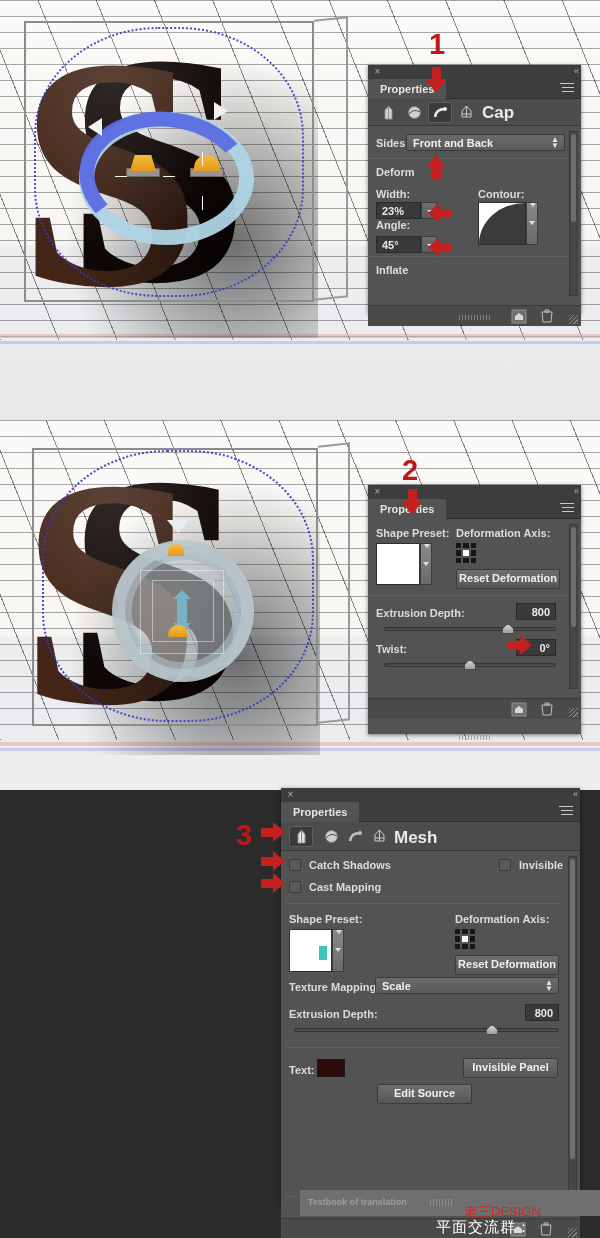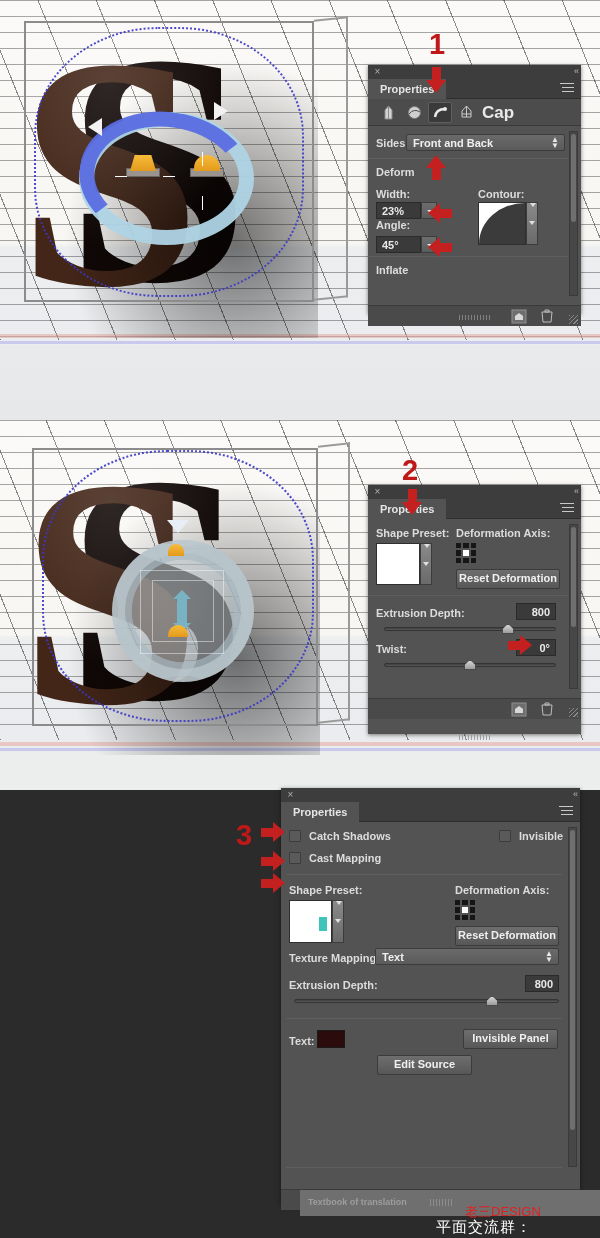--- a/index.html
+++ b/index.html
@@ -434,20 +434,47 @@
     <div class="ps-collapse">«</div>
   </div>
   <div class="ps-tabrow">
     <div class="ps-tab">Properties</div>
     <div class="ps-menu">
         <i></i>
         <i></i>
         <i></i>
       </div>
   </div>
+  <div class="ps-icons" style="height:29px;">
+    <div class="ps-ico active" style="left:8px; top:4px;">
+      <svg width="13" height="16" viewBox="0 0 13 16">
+          <path d="M6.5 1 L10 5 L10 14 L3 14 L3 5 Z" fill="#e2e2e2" stroke="#8a8a8a"></path>
+          <path d="M6.5 1 L6.5 14" stroke="#8a8a8a" fill="none"></path>
+        </svg>
+    </div>
+    <div class="ps-ico" style="left:38px; top:4px;">
+      <svg width="15" height="15" viewBox="0 0 15 15">
+          <circle cx="7.5" cy="7.5" r="6" fill="#cfcfcf" stroke="#7d7d7d"></circle>
+          <path d="M2 9 Q7 3 13 7" stroke="#4a4a4a" fill="none"></path>
+        </svg>
+    </div>
+    <div class="ps-ico" style="left:62px; top:4px;">
+      <svg width="15" height="14" viewBox="0 0 15 14">
+          <path d="M2 11 Q3 3 12 3" stroke="#bfbfbf" stroke-width="2.5" fill="none"></path>
+          <circle cx="12" cy="3" r="2" fill="#bfbfbf"></circle>
+        </svg>
+    </div>
+    <div class="ps-ico" style="left:86px; top:4px;">
+      <svg width="15" height="15" viewBox="0 0 15 15">
+          <path d="M7.5 1 L12 6 L12 12 L3 12 L3 6 Z" fill="none" stroke="#cacaca"></path>
+          <path d="M3 9 L12 9 M7.5 1 L7.5 12" stroke="#cacaca"></path>
+        </svg>
+    </div>
+    <div class="ps-ico-label" style="left:113px; top:1px; line-height:29px;">Mesh</div>
+  </div>
 
   <div class="ps-body" style="height:367px; position:relative;">
 
     <div style="position:absolute; left:8px; top:8px;">
       <span class="ps-check"></span>
       <span class="ps-label ps-bold" style="margin-left:5px; position:relative; top:-2px;">Catch Shadows</span>
     </div>
     <div style="position:absolute; left:218px; top:8px;">
       <span class="ps-check"></span>
       <span class="ps-label ps-bold" style="margin-left:5px; position:relative; top:-2px;">Invisible</span>
@@ -475,21 +502,21 @@
         <span class="mid"></span>
         <span></span>
         <span></span>
         <span></span>
         <span></span>
     </div>
     <div class="ps-btn" style="position:absolute; left:174px; top:104px; width:104px;">Reset Deformation</div>
 
     <div class="ps-label ps-bold" style="position:absolute; left:8px; top:130px;">Texture Mapping:</div>
     <div class="ps-select" style="position:absolute; left:94px; top:126px; width:184px;">
-      <span>Text</span>
+      <span>Scale</span>
       <span class="arrows">▲<br>▼</span>
     </div>
 
     <div class="ps-label ps-bold" style="position:absolute; left:8px; top:157px;">Extrusion Depth:</div>
     <div class="ps-numfield" style="position:absolute; left:244px; top:153px; width:34px;">800</div>
     <div style="position:absolute; left:13px; top:177px; width:265px;">
       <div class="ps-slider-track"></div>
       <div class="ps-slider-knob" style="left:192px; top:-3px;"></div>
     </div>
 

